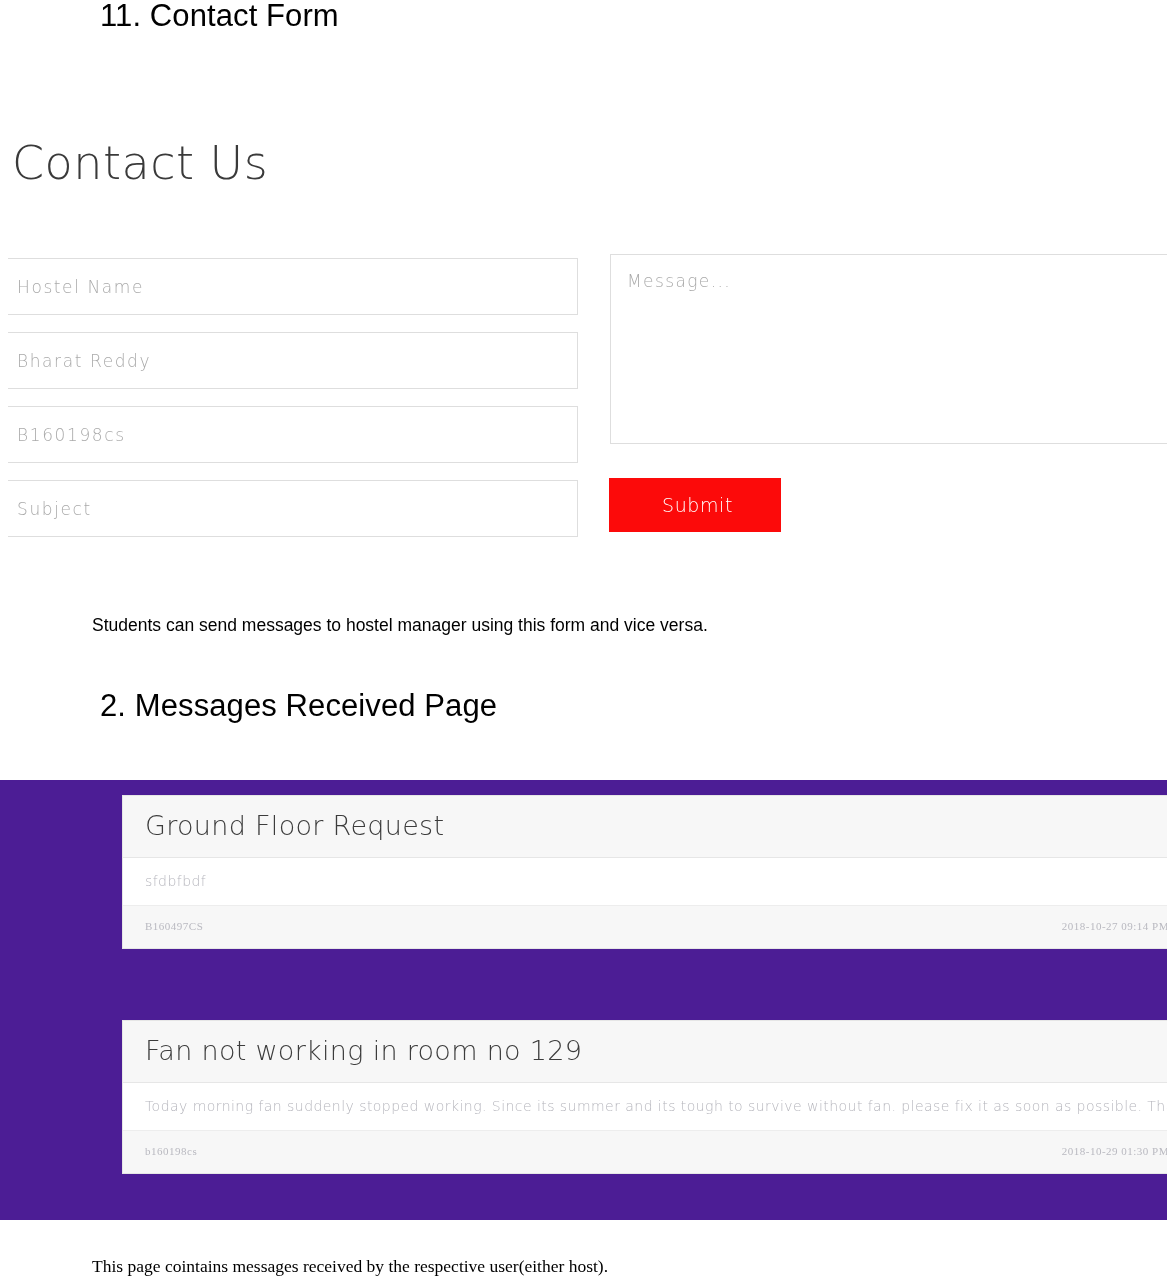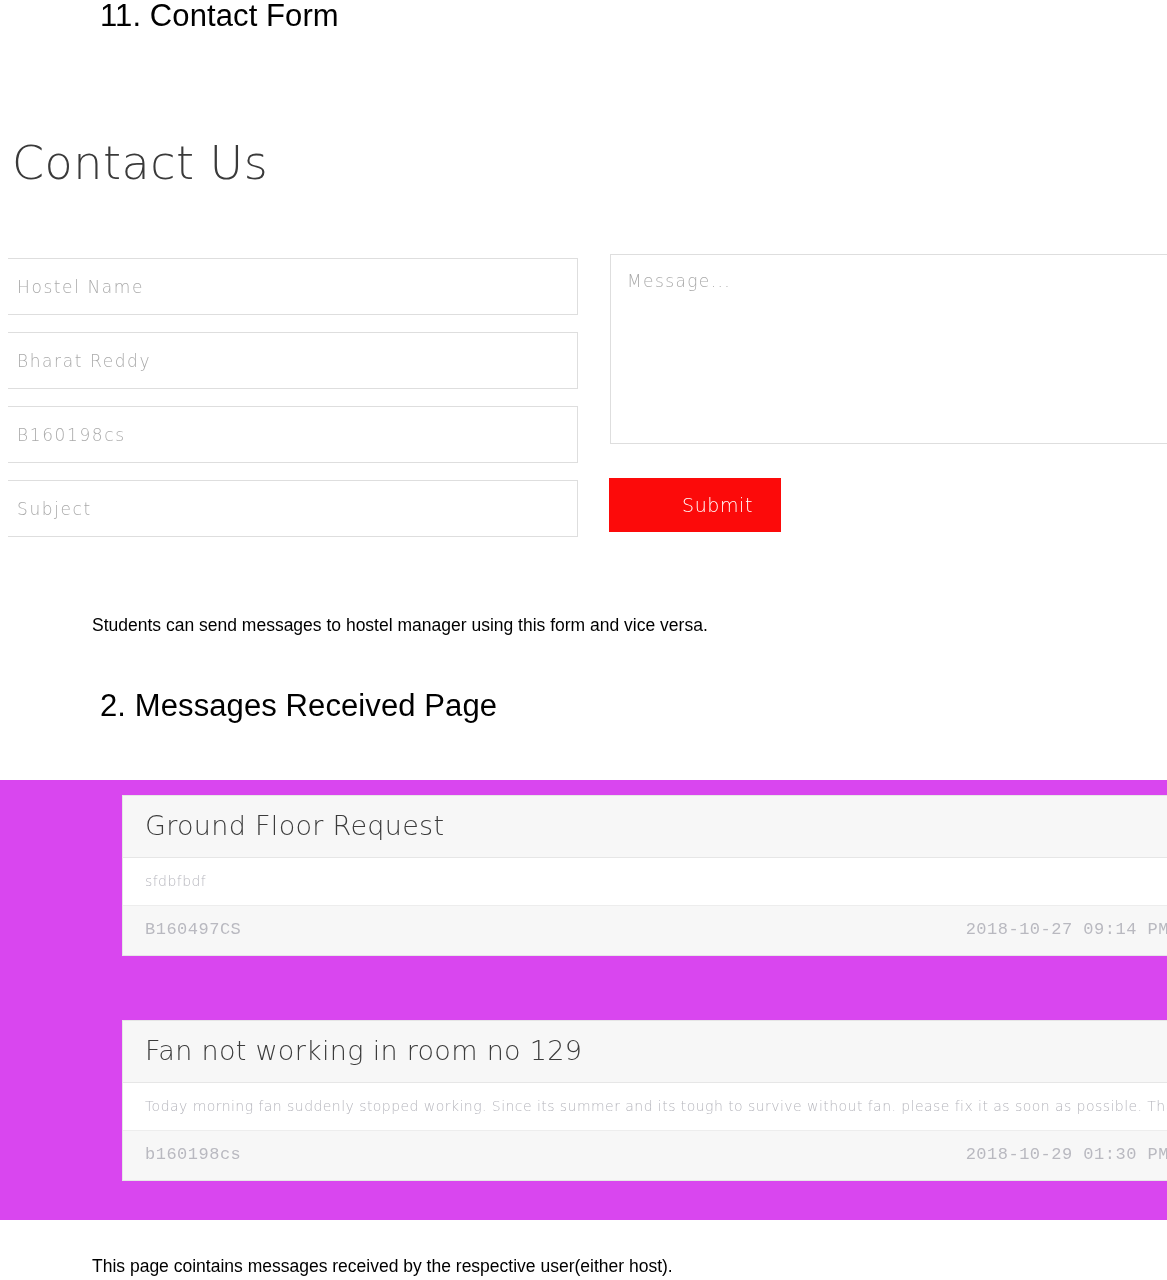--- a/index.html
+++ b/index.html
@@ -33,21 +33,21 @@
   .doc-caption {
     position: absolute;
     left: 92px;
     font-family: "Liberation Sans", sans-serif;
     font-size: 17.5px;
     font-weight: 400;
     color: #000000;
     white-space: nowrap;
   }
   #caption-contact { top: 615px; }
-  #caption-messages { top: 1256px; }
+  #caption-messages { top: 1256px; font-family: Liberation Serif, serif; }
 
   
   #contact-shot {
     position: absolute;
     left: 8px;
     top: 118px;
     width: 1167px;
     height: 440px;
     background: #ffffff;
     overflow: hidden;
@@ -102,40 +102,40 @@
   #submit-button {
     position: absolute;
     left: 601px;
     top: 360px;
     width: 172px;
     height: 54px;
     background: #fc0a0a;
     border: none;
     display: flex;
     align-items: center;
-    padding-left: 73px;
+    padding-left: 53px;
     box-sizing: border-box;
   }
   #submit-label {
     font-family: "DejaVu Sans", sans-serif;
     font-size: 19px;
     font-weight: 300;
     color: #ffffff;
     letter-spacing: 0.6px;
     white-space: nowrap;
   }
 
   
   #messages-shot {
     position: absolute;
     left: 0;
     top: 780px;
     width: 1167px;
     height: 440px;
-    background: #d946ef;
+    background: #4c1d95;
     overflow: hidden;
   }
 
   .msg-card {
     position: absolute;
     left: 122px;
     width: 1070px;
     box-sizing: border-box;
     border: 1px solid #e6e6e6;
     background: #f7f7f7;
@@ -172,22 +172,22 @@
   }
   .msg-footer {
     background: #f7f7f7;
     padding: 14px 22px 16px 22px;
     display: flex;
     align-items: center;
     justify-content: space-between;
   }
   .msg-sender,
   .msg-time {
-    font-family: Liberation Mono, monospace;
-    font-size: 17px;
+    font-family: Liberation Serif, serif;
+    font-size: 11px;
     font-weight: 300;
     color: #b9b9c0;
     letter-spacing: 0.5px;
     white-space: nowrap;
   }
   .msg-time { padding-right: 0; }
 </style>
 </head>
 <body>
 

